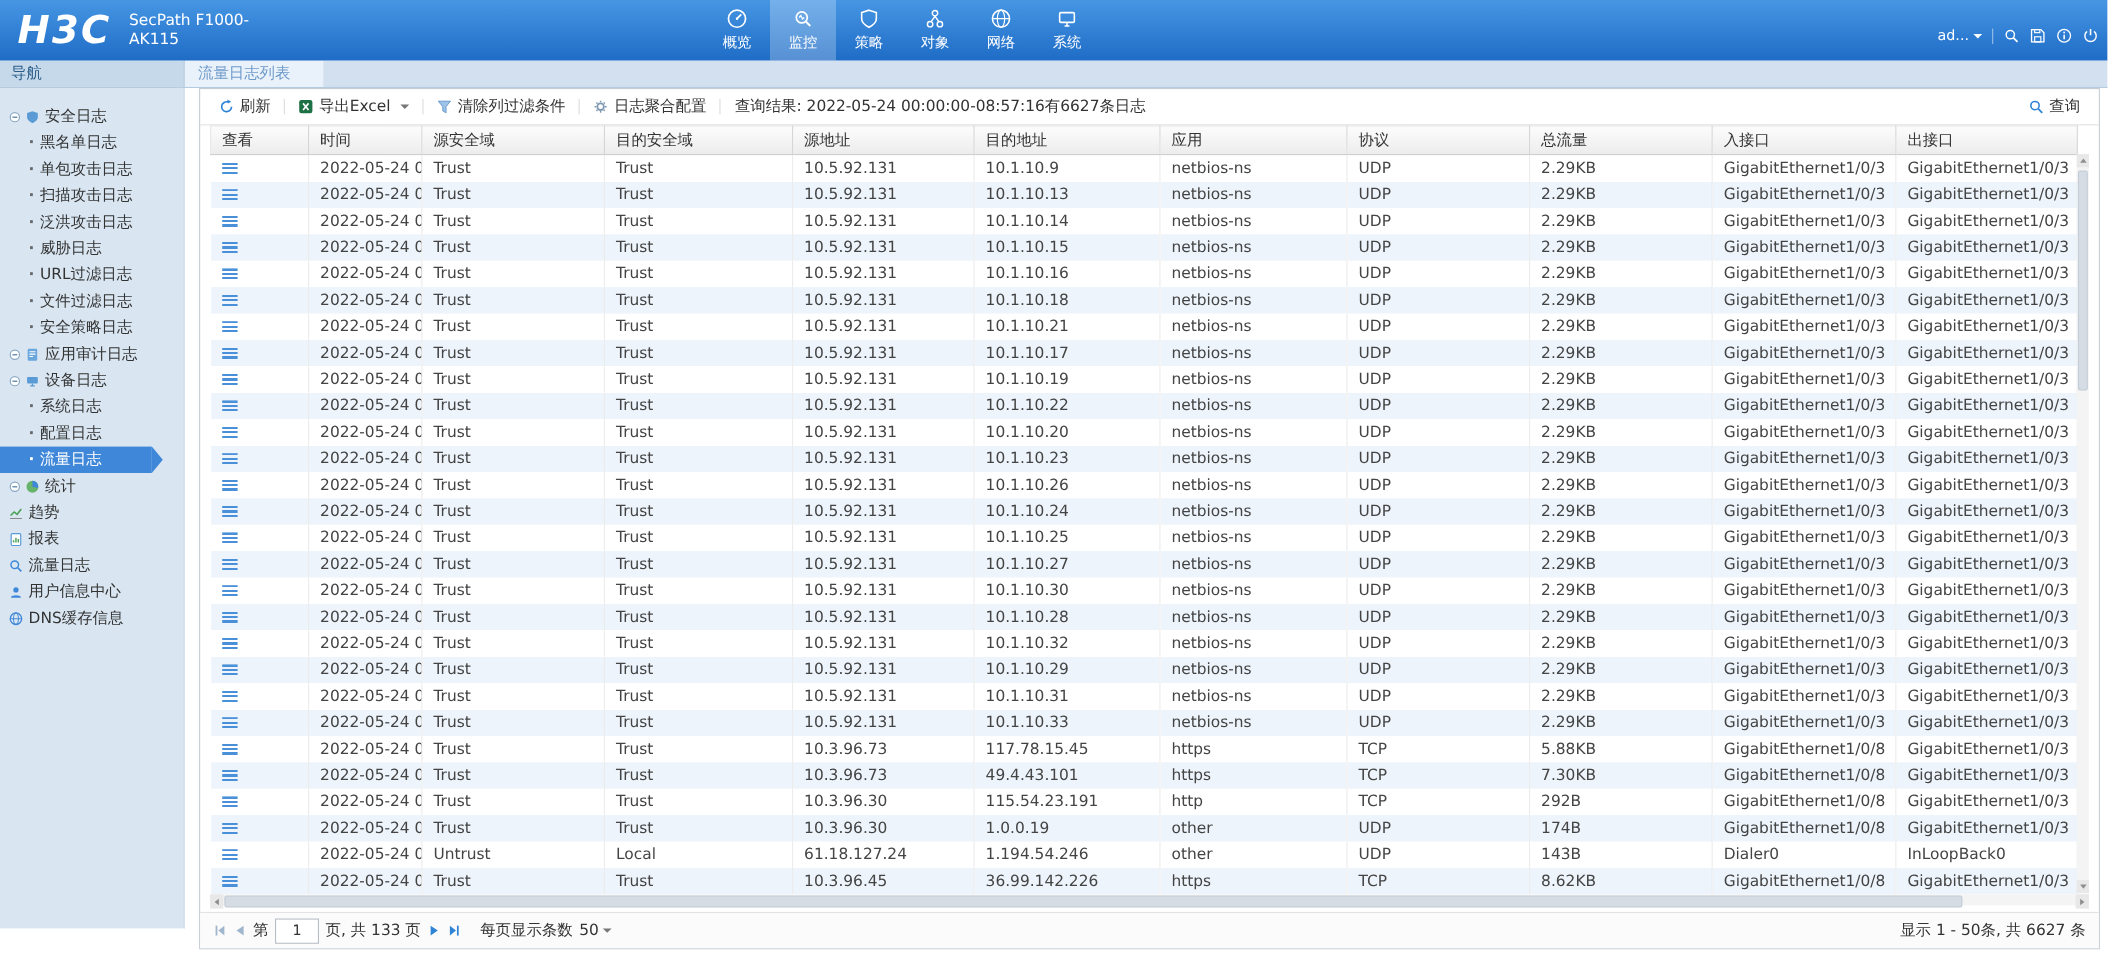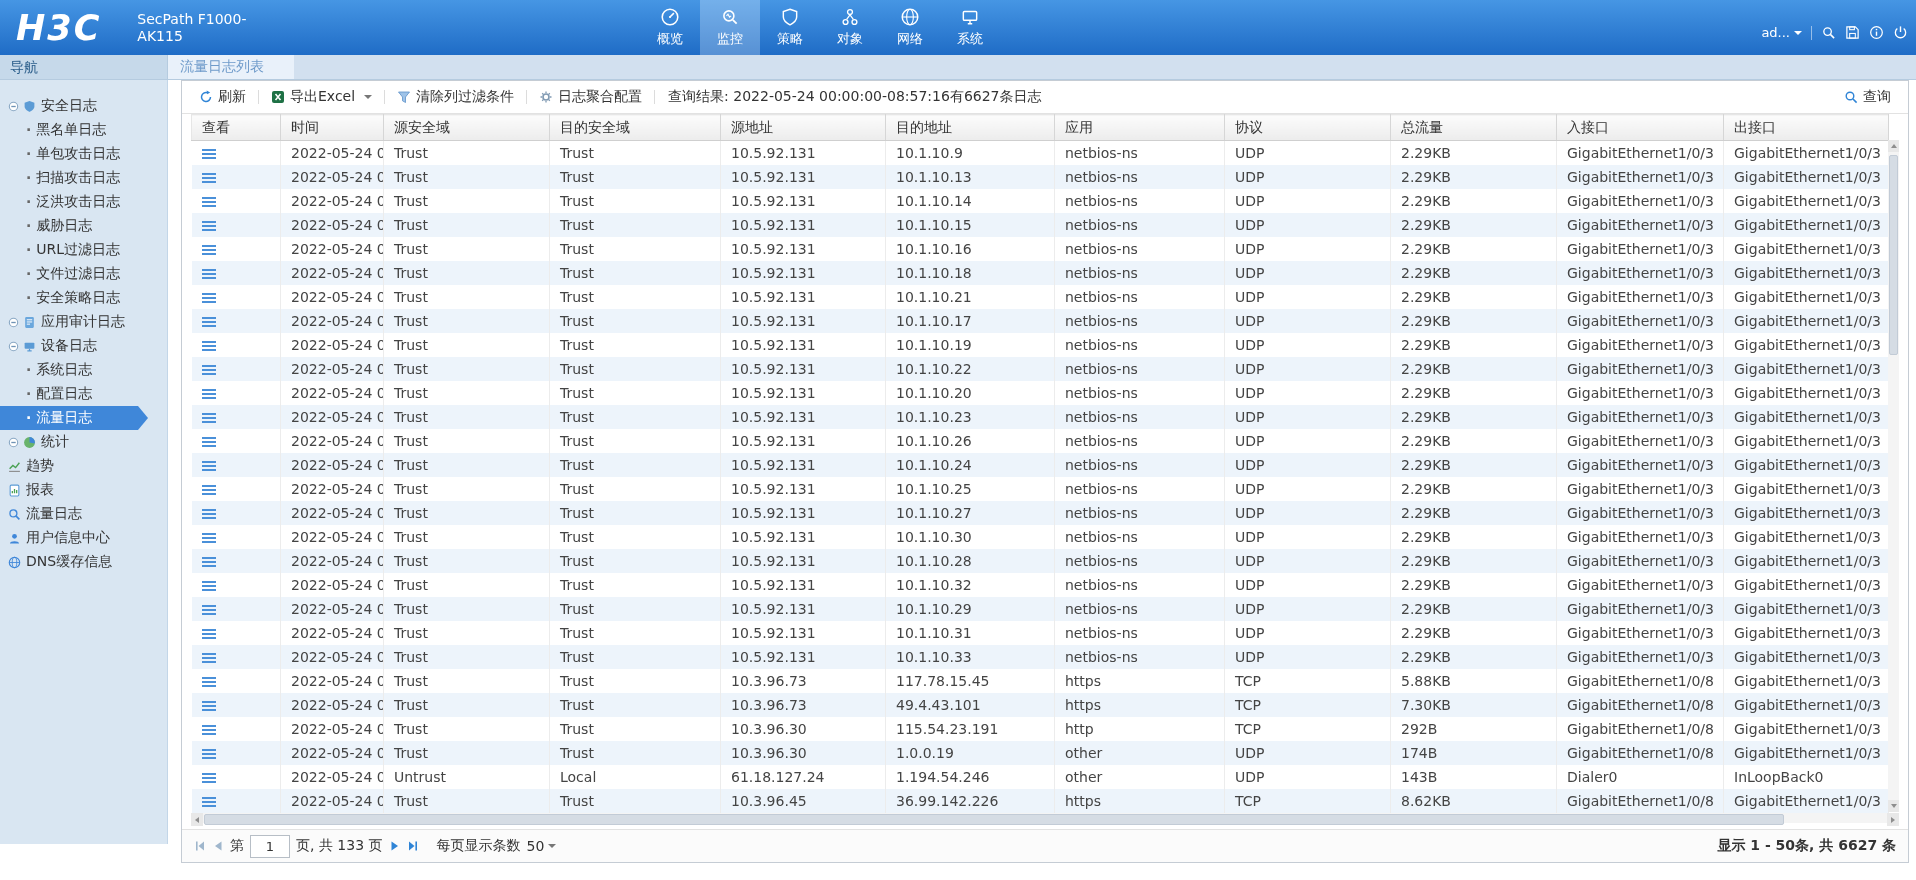--- a/index.html
+++ b/index.html
@@ -1,39 +1,39 @@
 <!DOCTYPE html>
 <html><head>
 <meta charset="utf-8">
 <style>
   html,body{margin:0;padding:0;}
   body{width:1916px;height:880px;overflow:hidden;background:#fff;
        font-family:"DejaVu Sans","Liberation Sans",sans-serif;font-size:14px;color:#333;}
   
   .header{height:55px;background:linear-gradient(180deg,#4696e4,#1f6cc6);display:flex;align-items:center;position:relative;}
   .logo{font-size:35px;font-weight:700;font-style:italic;color:#fff;padding:0 16px 0 16px;letter-spacing:2px;}
-  .device-title{color:#fff;font-size:14px;line-height:17px;margin-left:20px;}
+  .device-title{color:#fff;font-size:14px;line-height:17px;}
   .top-nav{position:absolute;left:640px;top:0;height:45px;display:flex;}
   .nav-tab{width:60px;height:55px;display:flex;flex-direction:column;align-items:center;justify-content:center;gap:3px;cursor:pointer;}
   .nav-tab.active{background:rgba(255,255,255,.25);}
   .nav-ic{height:20px;}
   .nav-ic svg{width:20px;height:20px;display:block;}
   .nav-lb{color:#fff;font-size:13px;}
   .header-right{position:absolute;right:8px;top:0;height:65px;display:flex;align-items:center;gap:9px;}
   .user{color:#fff;font-size:13px;display:inline-flex;align-items:center;cursor:pointer;}
   .hdr-sep{width:1px;height:14px;background:rgba(255,255,255,.5);}
   .hdr-icons{display:flex;gap:9px;align-items:center;}
   .hdr-ic{display:inline-flex;cursor:pointer;}
   .hdr-ic svg{width:15px;height:15px;}
   .caret-dn{display:inline-block;width:0;height:0;border-left:4px solid transparent;border-right:4px solid transparent;border-top:4px solid #777;margin-left:4px;vertical-align:middle;}
   .caret-dn.white{border-top-color:#fff;}
   
   .subbar{display:flex;height:24px;background:#d2e0ef;border-bottom:1px solid #b5cbdf;}
   .nav-title{width:168px;background:#c6d9ea;color:#2a5d8a;font-size:14px;line-height:24px;padding-left:10px;box-sizing:border-box;border-right:1px solid #b5cbdf;}
-  .tabstrip{flex:1;display:flex;font-family:Liberation Serif, serif;}
+  .tabstrip{flex:1;display:flex;}
   .tab{background:#e9f1fa;color:#6f9bca;font-size:14px;line-height:24px;padding:0 30px 0 12px;cursor:pointer;}
   
   .main{display:flex;height:764px;}
   .sidebar{width:168px;background:#d9e6f2;border-right:1px solid #c3d6e8;box-sizing:border-box;padding-top:14px;overflow:visible;}
   .side-item{height:24px;display:flex;align-items:center;font-size:14px;color:#333;cursor:pointer;padding-left:8px;position:relative;white-space:nowrap;}
   .side-item.lvl1{padding-left:26px;}
   .blt{margin-right:5px;color:#666;font-weight:bold;}
   .exp{width:11px;height:11px;margin-right:4px;display:inline-flex;}
   .exp svg{width:11px;height:11px;}
   .sic{width:13px;height:13px;margin-right:5px;display:inline-flex;}
@@ -73,21 +73,21 @@
   .tri-down{width:0;height:0;border-left:3.5px solid transparent;border-right:3.5px solid transparent;border-top:4.5px solid #8e8e8e;}
   .tri-left{width:0;height:0;border-top:3.5px solid transparent;border-bottom:3.5px solid transparent;border-right:4.5px solid #8e8e8e;}
   .tri-right{width:0;height:0;border-top:3.5px solid transparent;border-bottom:3.5px solid transparent;border-left:4.5px solid #8e8e8e;}
   
   .pager{height:32px;min-height:32px;display:flex;align-items:center;gap:6px;border-top:1px solid #e2e2e2;margin-top:6px;padding:0 12px;font-size:14px;background:#fbfbfb;}
   .pg-btn{display:inline-flex;cursor:pointer;}
   .pg-btn svg{width:12px;height:12px;}
   .page-input{width:34px;height:19px;border:1px solid #b7bec6;text-align:center;font-size:13px;font-family:inherit;color:#333;background:#fff;}
   .pp-label{margin-left:12px;}
   .pp-box{display:inline-flex;align-items:center;cursor:pointer;}
-  .pager-summary{white-space:nowrap;font-weight:bold;}
+  .pager-summary{white-space:nowrap;}
 </style>
 </head>
 <body>
 
 <div class="app">
 
   <header class="header">
     <div class="logo">H3C</div>
     <div class="device-title">
       <div>SecPath F1000-</div>

